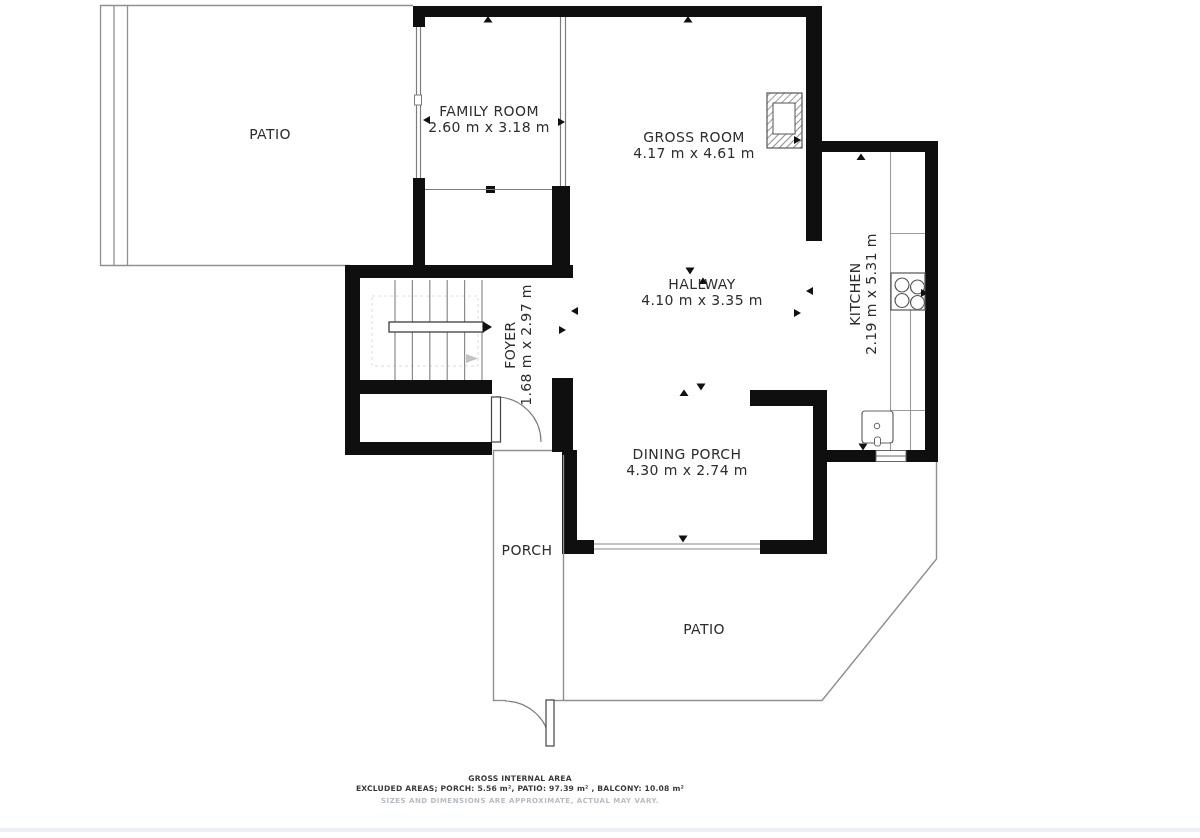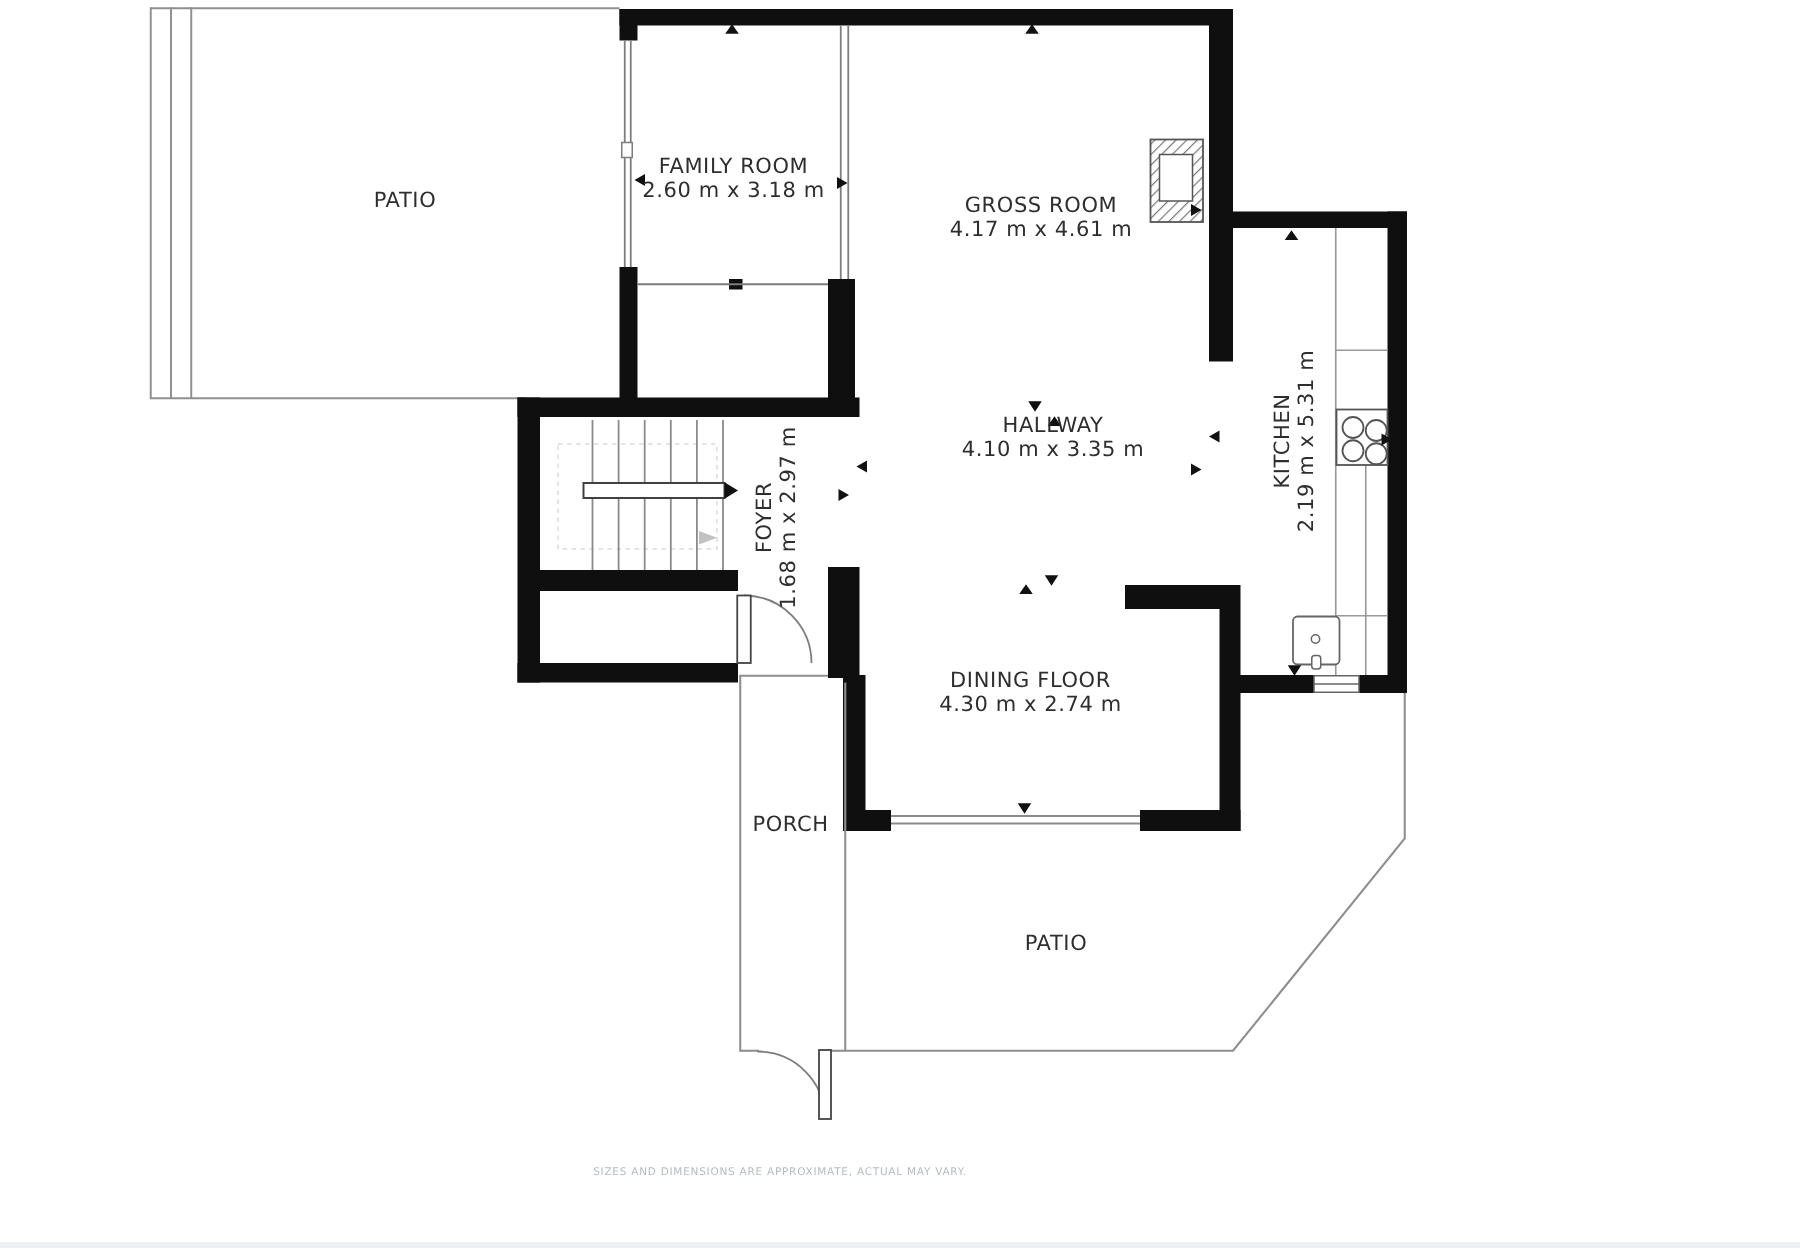--- a/index.html
+++ b/index.html
@@ -11,21 +11,21 @@
   .room-label{
     position:absolute;transform:translate(-50%,-50%);text-align:center;
     color:#2e2e2e;font-size:14px;line-height:16px;letter-spacing:.4px;white-space:nowrap;
   }
   .room-label.rot{transform:translate(-50%,-50%) rotate(-90deg);}
   .footer{
     position:absolute;left:280px;top:774px;width:480px;text-align:center;
     color:#3a3a3a;font-weight:bold;font-size:7.6px;line-height:10px;letter-spacing:.2px;
   }
   .footer .disclaimer{
-    font-weight:normal;color:#b6bbc1;font-size:7px;margin-top:2px;letter-spacing:.5px;
+    font-weight:bold;color:#b6bbc1;font-size:7px;margin-top:2px;letter-spacing:.5px;
   }
   .bottom-band{position:absolute;left:0;top:828px;width:1200px;height:4px;background:#eceff3;}
 </style>
 </head>
 <body>
 
 <div class="stage">
 
   <svg class="plan-svg" width="1200" height="838" viewBox="0 0 1200 838">
     <defs>
@@ -191,30 +191,32 @@
     <div>KITCHEN</div>
     <div>2.19 m x 5.31 m</div>
   </div>
 
   <div class="room-label rot" style="left:518px;top:345px">
     <div>FOYER</div>
     <div>1.68 m x 2.97 m</div>
   </div>
 
   <div class="room-label" style="left:687px;top:462px">
-    <div>DINING FLOOR</div>
+    <div>DINING PORCH</div>
     <div>4.30 m x 2.74 m</div>
   </div>
 
   <div class="room-label" style="left:527px;top:550px">
     <div>PORCH</div>
   </div>
 
   <div class="room-label" style="left:704px;top:629px">
     <div>PATIO</div>
   </div>
 
   <div class="footer">
+    <div>GROSS INTERNAL AREA</div>
+    <div>EXCLUDED AREAS; PORCH: 5.56 m², PATIO: 97.39 m² , BALCONY: 10.08 m²</div>
     <div class="disclaimer">SIZES AND DIMENSIONS ARE APPROXIMATE, ACTUAL MAY VARY.</div>
   </div>
 
   <div class="bottom-band"></div>
 </div>
 
 </body></html>

